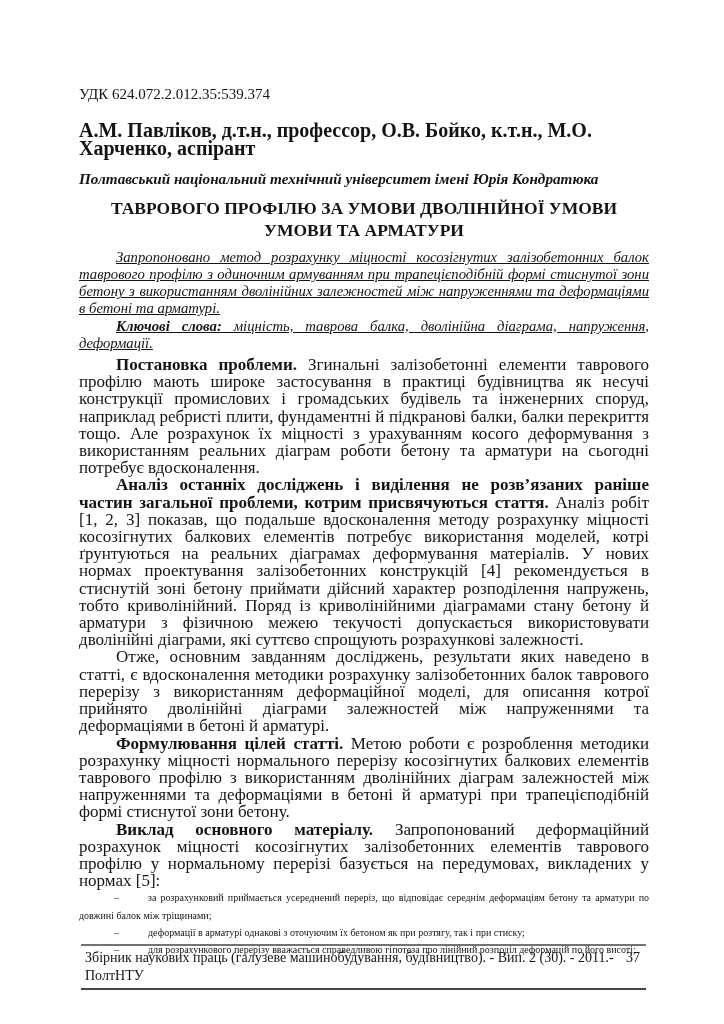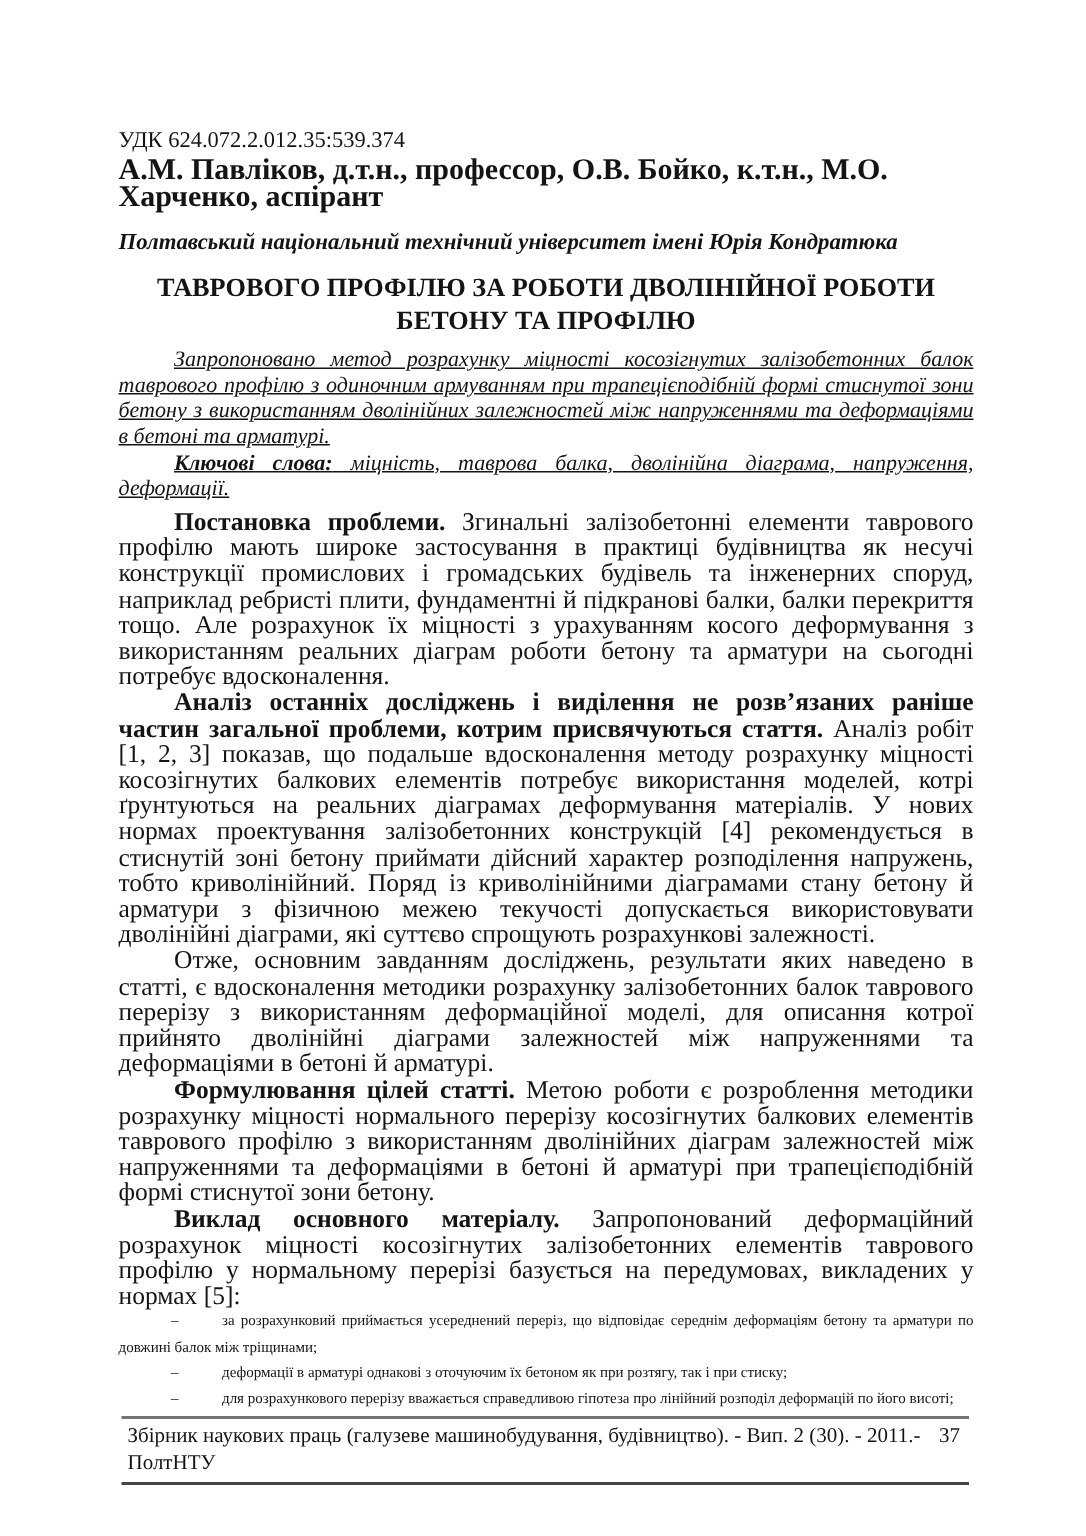--- a/index.html
+++ b/index.html
@@ -19,21 +19,21 @@
   }
   .content {
     position: absolute;
     top: 85px;
     left: 79px;
     width: 570px;
   }
   .udc {
     font-size: 15px;
     line-height: 18px;
-    margin-bottom: 1px;
+    margin-bottom: 18px;
   }
   .authors {
     font-size: 20px;
     font-weight: bold;
     line-height: 18px;
     margin-bottom: 13px;
   }
   .affiliation {
     font-size: 15.2px;
     font-weight: bold;
@@ -96,22 +96,22 @@
 <div class="page">
   <div class="content">
 
     <div class="udc">УДК 624.072.2.012.35:539.374</div>
 
     <div class="authors">А.М. Павліков, д.т.н., профессор, О.В. Бойко, к.т.н., М.О. Харченко, аспірант</div>
 
     <div class="affiliation">Полтавський національний технічний університет імені Юрія Кондратюка</div>
 
     <div class="title">
-      <div>ТАВРОВОГО ПРОФІЛЮ ЗА РОБОТИ ДВОЛІНІЙНОЇ РОБОТИ</div>
-      <div>БЕТОНУ ТА ПРОФІЛЮ</div>
+      <div>ТАВРОВОГО ПРОФІЛЮ ЗА УМОВИ ДВОЛІНІЙНОЇ УМОВИ</div>
+      <div>УМОВИ ТА АРМАТУРИ</div>
     </div>
 
     <p class="abstract">Запропоновано метод розрахунку міцності косозігнутих залізобетонних балок таврового профілю з одиночним армуванням при трапецієподібній формі стиснутої зони бетону з використанням дволінійних залежностей між напруженнями та деформаціями в бетоні та арматурі.</p>
 
     <p class="keywords"><span class="kw-label">Ключові слова:</span><span> міцність, таврова балка, дволінійна діаграма, напруження, деформації.</span></p>
 
     <p class="body-par"><span class="lead">Постановка проблеми.</span><span> Згинальні залізобетонні елементи таврового профілю мають широке застосування в практиці будівництва як несучі конструкції промислових і громадських будівель та інженерних споруд, наприклад ребристі плити, фундаментні й підкранові балки, балки перекриття тощо. Але розрахунок їх міцності з урахуванням косого деформування з використанням реальних діаграм роботи бетону та арматури на сьогодні потребує вдосконалення.</span></p>
 
     <p class="body-par"><span class="lead">Аналіз останніх досліджень і виділення не розв’язаних раніше частин загальної проблеми, котрим присвячуються стаття.</span><span> Аналіз робіт [1, 2, 3] показав, що подальше вдосконалення методу розрахунку міцності косозігнутих балкових елементів потребує використання моделей, котрі ґрунтуються на реальних діаграмах деформування матеріалів. У нових нормах проектування залізобетонних конструкцій [4] рекомендується в стиснутій зоні бетону приймати дійсний характер розподілення напружень, тобто криволінійний. Поряд із криволінійними діаграмами стану бетону й арматури з фізичною межею текучості допускається використовувати дволінійні діаграми, які суттєво спрощують розрахункові залежності.</span></p>
 

